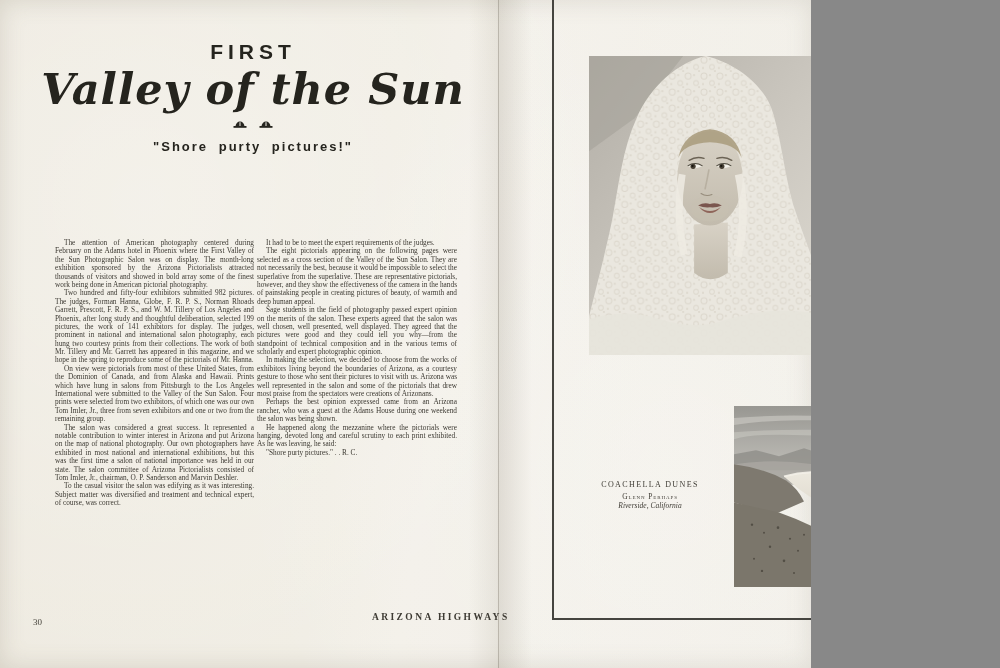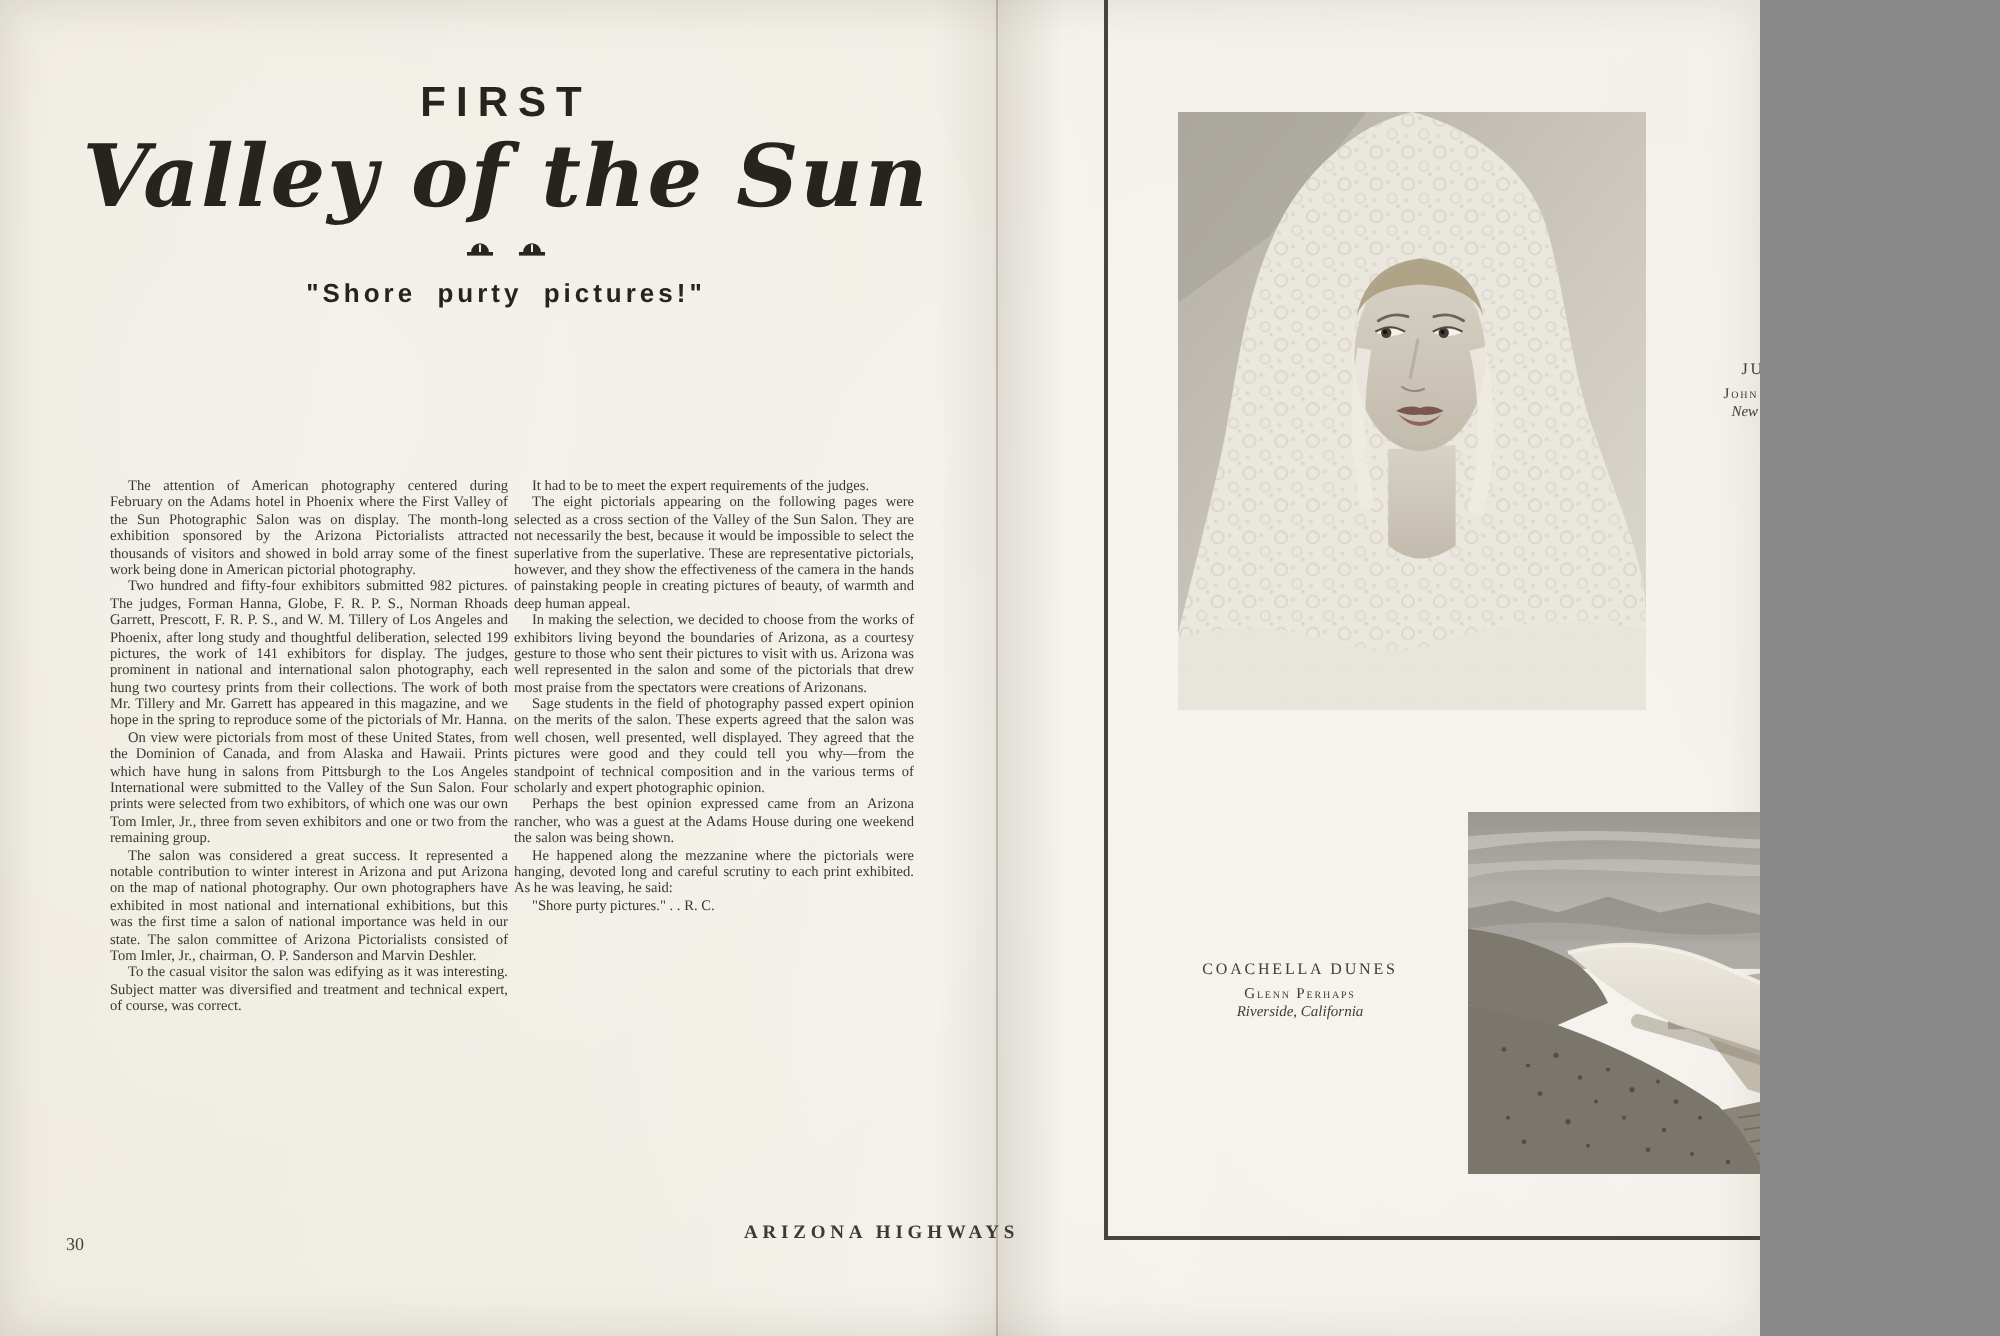--- a/index.html
+++ b/index.html
@@ -1,17 +1,17 @@
 <!DOCTYPE html>
 <html><head>
 <meta charset="utf-8">
 <style>
   html,body{margin:0;padding:0;background:#888;}
   .spread{
-    position:relative;width:880px;height:668px;overflow:hidden;
+    position:relative;width:811px;height:668px;overflow:hidden;
     font-family:"Liberation Serif",serif;color:#3b3831;
     background:
       radial-gradient(circle at 18% 30%, rgba(255,255,255,.28), transparent 60%),
       radial-gradient(circle at 82% 70%, rgba(255,255,255,.22), transparent 55%),
       linear-gradient(100deg,#eeeae0 0%,#f1eee5 45%,#f3f0e9 55%,#efece4 100%);
     box-shadow:inset 0 0 24px rgba(110,100,80,.20);
   }
   .abs{position:absolute;}
   
   .right-tint{left:500px;top:0;width:500px;height:668px;
@@ -93,22 +93,22 @@
     <p>The attention of American photography centered during February on the Adams hotel in Phoenix where the First Valley of the Sun Photographic Salon was on display.  The month-long exhibition sponsored by the Arizona Pictorialists attracted thousands of visitors and showed in bold array some of the finest work being done in American pictorial photography.</p>
     <p>Two hundred and fifty-four exhibitors submitted 982 pictures.  The judges, Forman Hanna, Globe, F. R. P. S., Norman Rhoads Garrett, Prescott, F. R. P. S., and W. M. Tillery of Los Angeles and Phoenix, after long study and thoughtful deliberation, selected 199 pictures, the work of 141 exhibitors for display. The judges, prominent in national and international salon photography, each hung two courtesy prints from their collections.  The work of both Mr. Tillery and Mr. Garrett has appeared in this magazine, and we hope in the spring to reproduce some of the pictorials of Mr. Hanna.</p>
     <p>On view were pictorials from most of these United States, from the Dominion of Canada, and from Alaska and Hawaii.  Prints which have hung in salons from Pittsburgh to the Los Angeles International were submitted to the Valley of the Sun Salon.  Four prints were selected from two exhibitors, of which one was our own Tom Imler, Jr., three from seven exhibitors and one or two from the remaining group.</p>
     <p>The salon was considered a great success.  It represented a notable contribution to winter interest in Arizona and put Arizona on the map of national photography.  Our own photographers have exhibited in most national and international exhibitions, but this was the first time a salon of national importance was held in our state.  The salon committee of Arizona Pictorialists consisted of Tom Imler, Jr., chairman, O. P. Sanderson and Marvin Deshler.</p>
     <p>To the casual visitor the salon was edifying as it was interesting.  Subject matter was diversified and treatment and technical expert, of course, was correct.</p>
   </div>
 
   <div class="abs col col2">
     <p>It had to be to meet the expert requirements of the judges.</p>
     <p>The eight pictorials appearing on the following pages were selected as a cross section of the Valley of the Sun Salon.  They are not necessarily the best, because it would be impossible to select the superlative from the superlative.  These are representative pictorials, however, and they show the effectiveness of the camera in the hands of painstaking people in creating pictures of beauty, of warmth and deep human appeal.</p>
+    <p>Sage students in the field of photography passed expert opinion on the merits of the salon.  These experts agreed that the salon was well chosen, well presented, well displayed.  They agreed that the pictures were good and they could tell you why—from the standpoint of technical composition and in the various terms of scholarly and expert photographic opinion.</p>
     <p>In making the selection, we decided to choose from the works of exhibitors living beyond the boundaries of Arizona, as a courtesy gesture to those who sent their pictures to visit with us.  Arizona was well represented in the salon and some of the pictorials that drew most praise from the spectators were creations of Arizonans.</p>
-    <p>Sage students in the field of photography passed expert opinion on the merits of the salon.  These experts agreed that the salon was well chosen, well presented, well displayed.  They agreed that the pictures were good and they could tell you why—from the standpoint of technical composition and in the various terms of scholarly and expert photographic opinion.</p>
     <p>Perhaps the best opinion expressed came from an Arizona rancher, who was a guest at the Adams House during one weekend the salon was being shown.</p>
     <p>He happened along the mezzanine where the pictorials were hanging, devoted long and careful scrutiny to each print exhibited.  As he was leaving, he said:</p>
     <p>"Shore purty pictures." . . R. C.</p>
   </div>
 
   <div class="abs folio">30</div>
   <div class="abs magname">ARIZONA HIGHWAYS</div>
 
   <div class="abs frame-v"></div>
   <div class="abs frame-h"></div>

